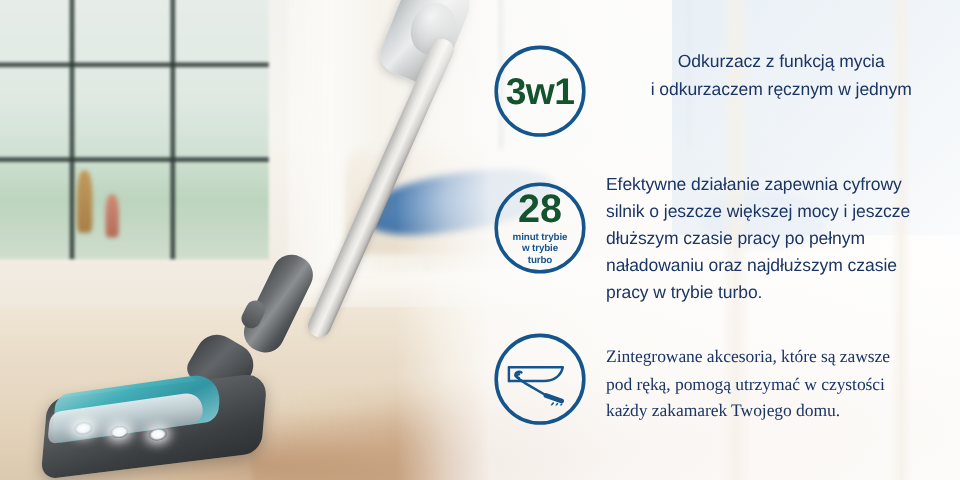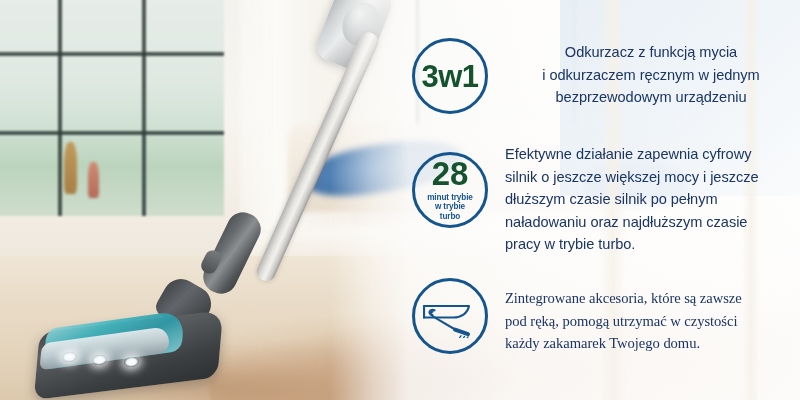--- a/index.html
+++ b/index.html
@@ -369,35 +369,34 @@
   <div class="wash-streak" style="left:742px; width:18px;"></div>
 
   <div class="features">
 
     <div class="badge badge-3w1">
       <span class="badge-main">3w1</span>
     </div>
     <div class="ftext ftext-1">
       <p>Odkurzacz z funkcją mycia</p>
       <p>i odkurzaczem ręcznym w jednym</p>
-      <p>bezprzewodowym urządzeniu</p>
     </div>
 
     <div class="badge badge-28">
       <span class="badge-main">28</span>
       <span class="badge-sub">
         <span>minut trybie</span><br>
         <span>w trybie</span><br>
         <span>turbo</span>
       </span>
     </div>
     <div class="ftext ftext-2">
       <p>Efektywne działanie zapewnia cyfrowy</p>
       <p>silnik o jeszcze większej mocy i jeszcze</p>
-      <p>dłuższym czasie silnik po pełnym</p>
+      <p>dłuższym czasie pracy po pełnym</p>
       <p>naładowaniu oraz najdłuższym czasie</p>
       <p>pracy w trybie turbo.</p>
     </div>
 
     <div class="badge badge-acc">
       <svg class="badge-icon" viewBox="0 0 54 44">
         <g fill="none" stroke="#15558d" stroke-width="2.1" stroke-linejoin="round" stroke-linecap="round">
           <path d="M1 12 H30 L46 12 C44.5 19.5 38 23.5 30.5 23.5 H16 L1 23.5 Z"></path>
           <path d="M1 12 V23.5"></path>
           <path d="M9.5 17.8 C8 17.8 7.2 19 7.9 20.2 C8.5 21.3 11 23 14.5 25.2 L33 36 L45.5 40.5"></path>

